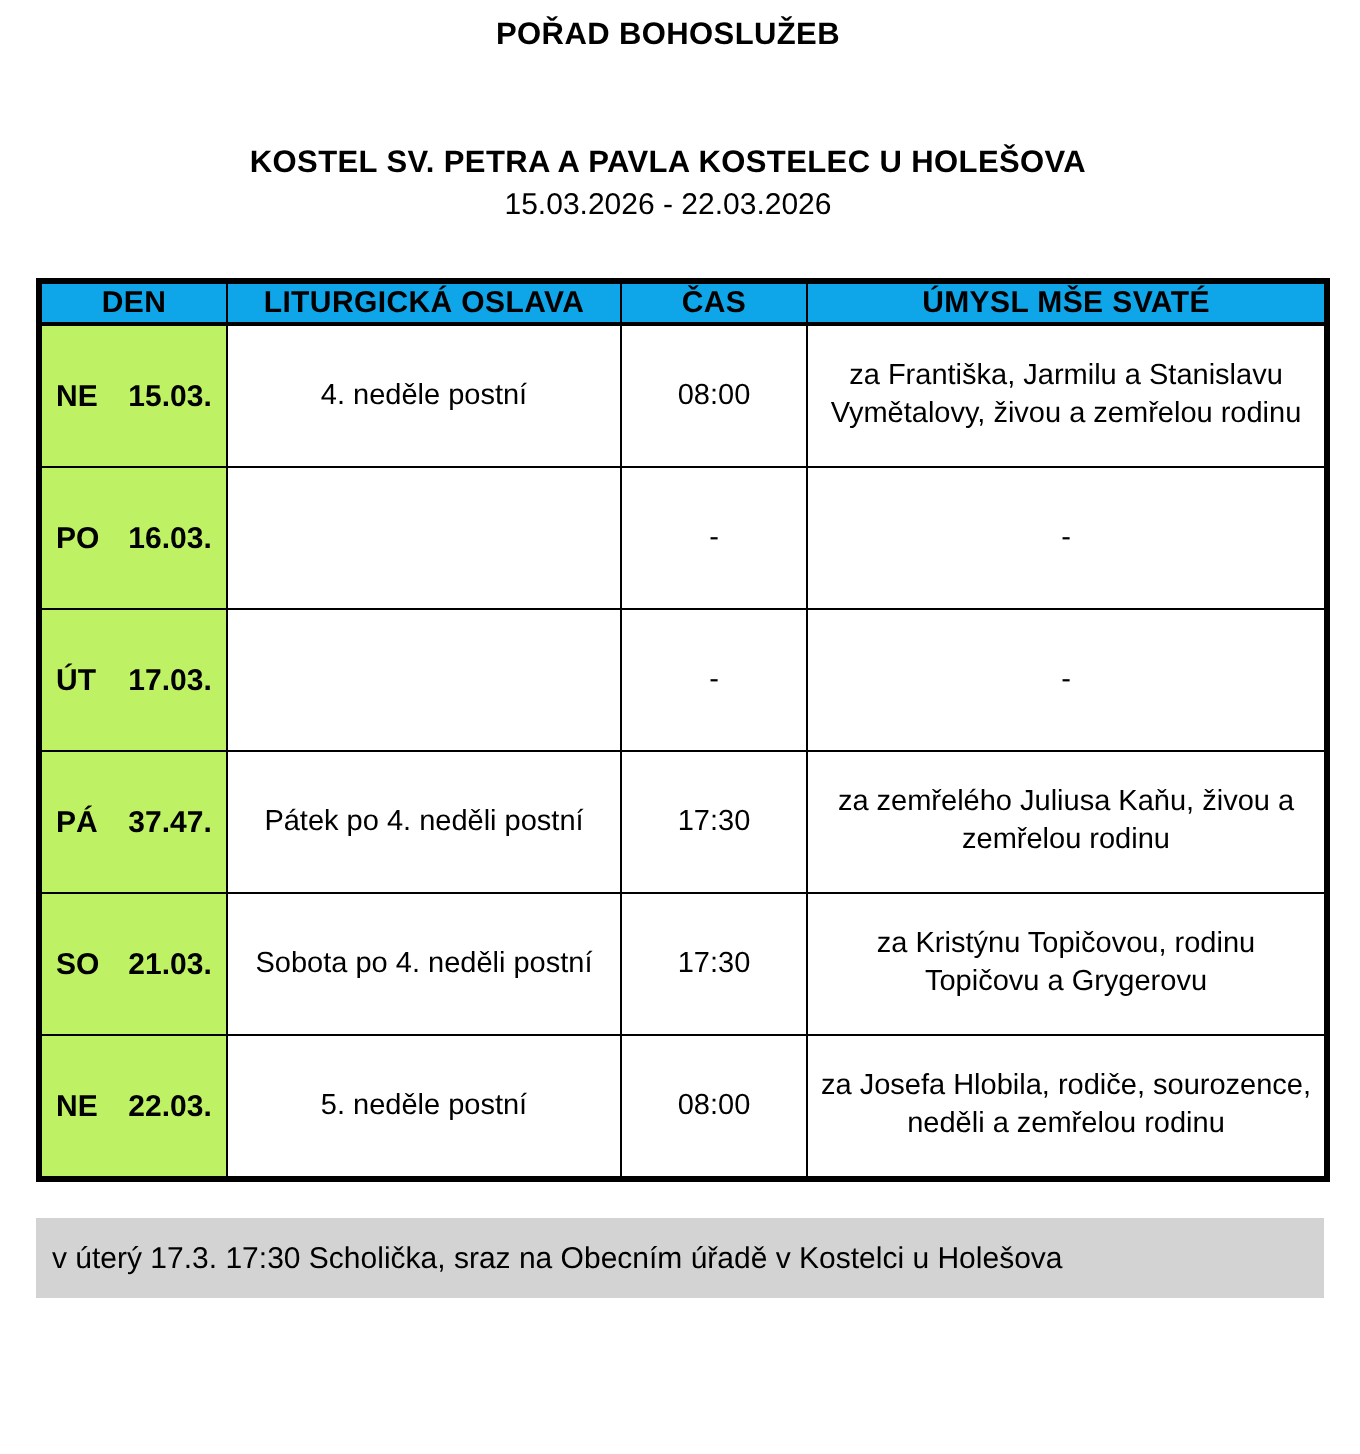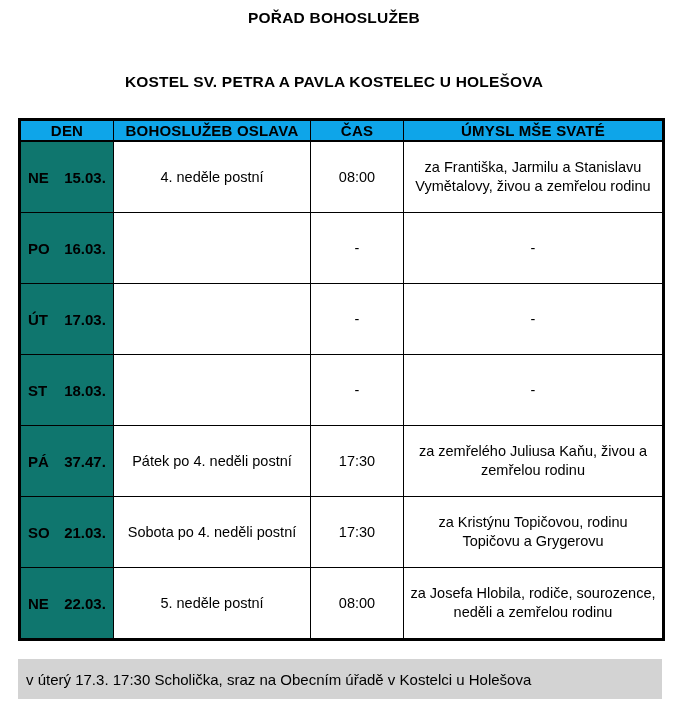--- a/index.html
+++ b/index.html
@@ -66,21 +66,21 @@
     border: 1.5px solid #000000;
     font-size: 14.5px;
     text-align: center;
     vertical-align: middle;
     height: 66px;
     padding: 2px 4px;
     line-height: 19px;
     background: #ffffff;
   }
   table.schedule td.day-cell {
-    background: #0f766e;
+    background: #bef264;
     text-align: left;
     font-weight: bold;
     font-size: 15px;
     padding-left: 7px;
     white-space: nowrap;
   }
   .day-abbr { display: inline-block; min-width: 26px; }
   .day-date { display: inline-block; margin-left: 6px; }
   .note-bar {
     margin: 18px 0 0 18px;
@@ -98,33 +98,34 @@
   }
 </style>
 </head>
 <body>
 
 <div class="page">
 
   <div class="doc-header">
     <div class="doc-title">POŘAD BOHOSLUŽEB</div>
     <div class="doc-subtitle">KOSTEL SV. PETRA A PAVLA KOSTELEC U HOLEŠOVA</div>
+    <div class="doc-daterange">15.03.2026 - 22.03.2026</div>
   </div>
 
   <table class="schedule">
     <colgroup>
       <col class="c-day">
         <col class="c-lit">
         <col class="c-time">
         <col class="c-int">
     </colgroup>
     <thead>
       <tr>
         <th>DEN</th>
-        <th>BOHOSLUŽEB OSLAVA</th>
+        <th>LITURGICKÁ OSLAVA</th>
         <th>ČAS</th>
         <th>ÚMYSL MŠE SVATÉ</th>
       </tr>
     </thead>
     <tbody id="schedule-body">
     <tr>
       <td class="day-cell">
         <span class="day-abbr">NE</span>
         <span class="day-date">15.03.</span>
       </td>
@@ -146,29 +147,20 @@
     <tr>
       <td class="day-cell">
         <span class="day-abbr">ÚT</span>
         <span class="day-date">17.03.</span>
       </td>
       <td></td>
       <td>-</td>
       <td>-</td>
     </tr>
 
-    <tr>
-      <td class="day-cell">
-        <span class="day-abbr">ST</span>
-        <span class="day-date">18.03.</span>
-      </td>
-      <td></td>
-      <td>-</td>
-      <td>-</td>
-    </tr>
 
 
     <tr>
       <td class="day-cell">
         <span class="day-abbr">PÁ</span>
         <span class="day-date">37.47.</span>
       </td>
       <td>Pátek po 4. neděli postní</td>
       <td>17:30</td>
       <td>za zemřelého Juliusa Kaňu, živou a zemřelou rodinu</td>

